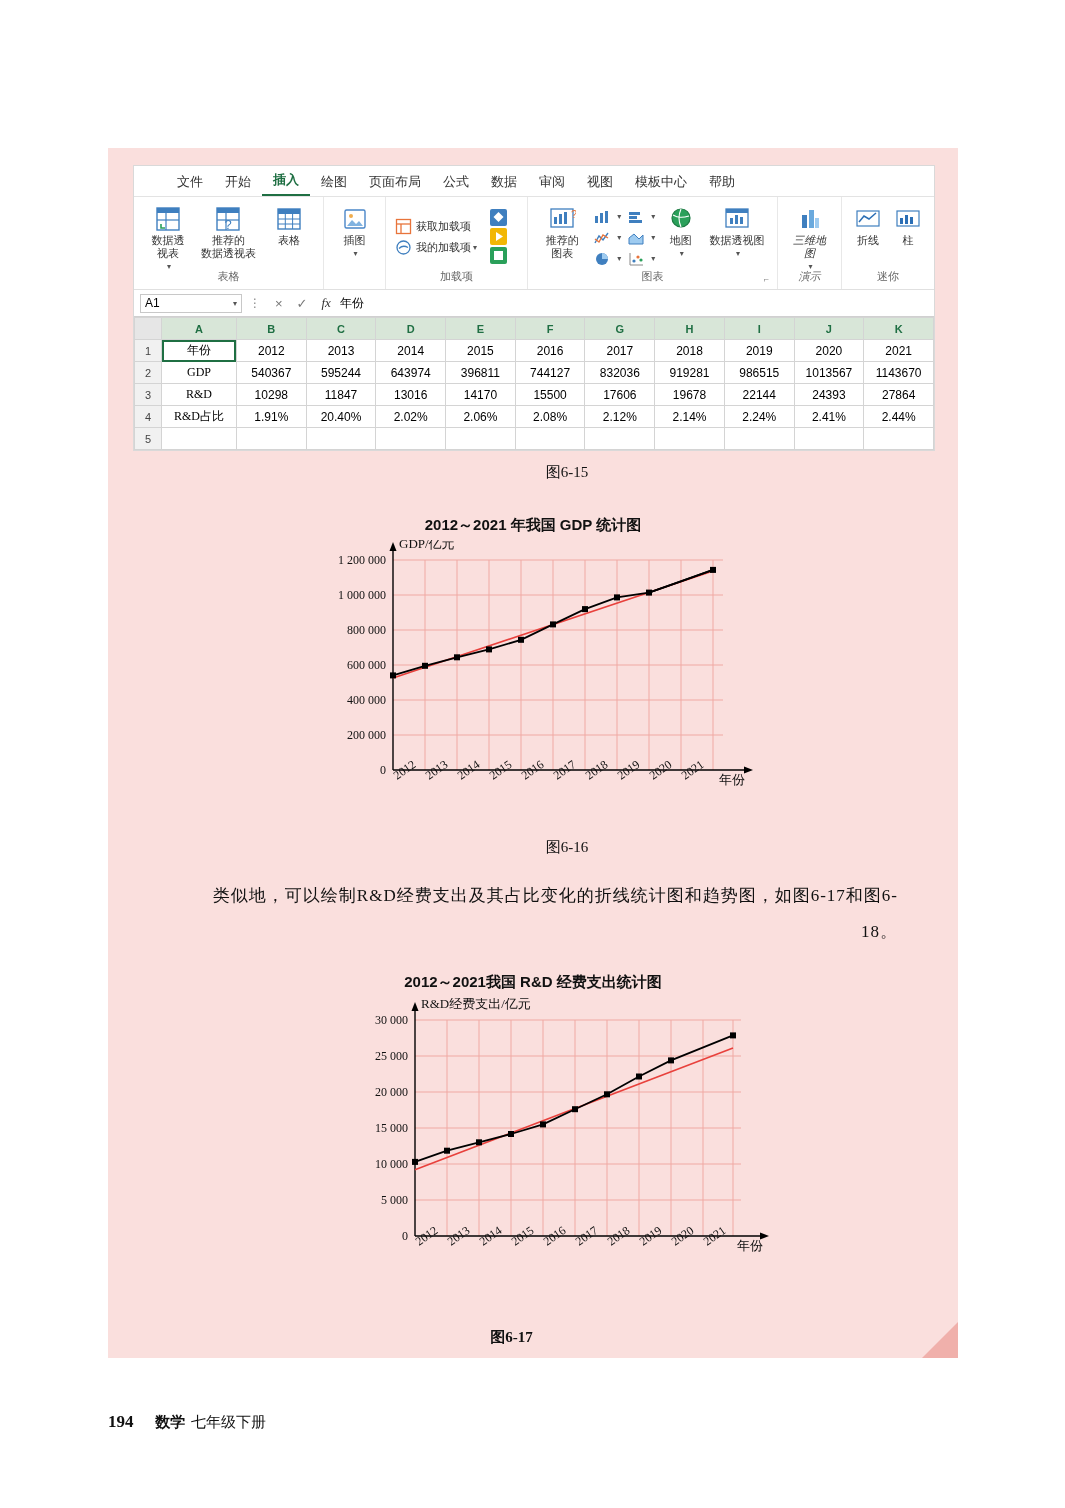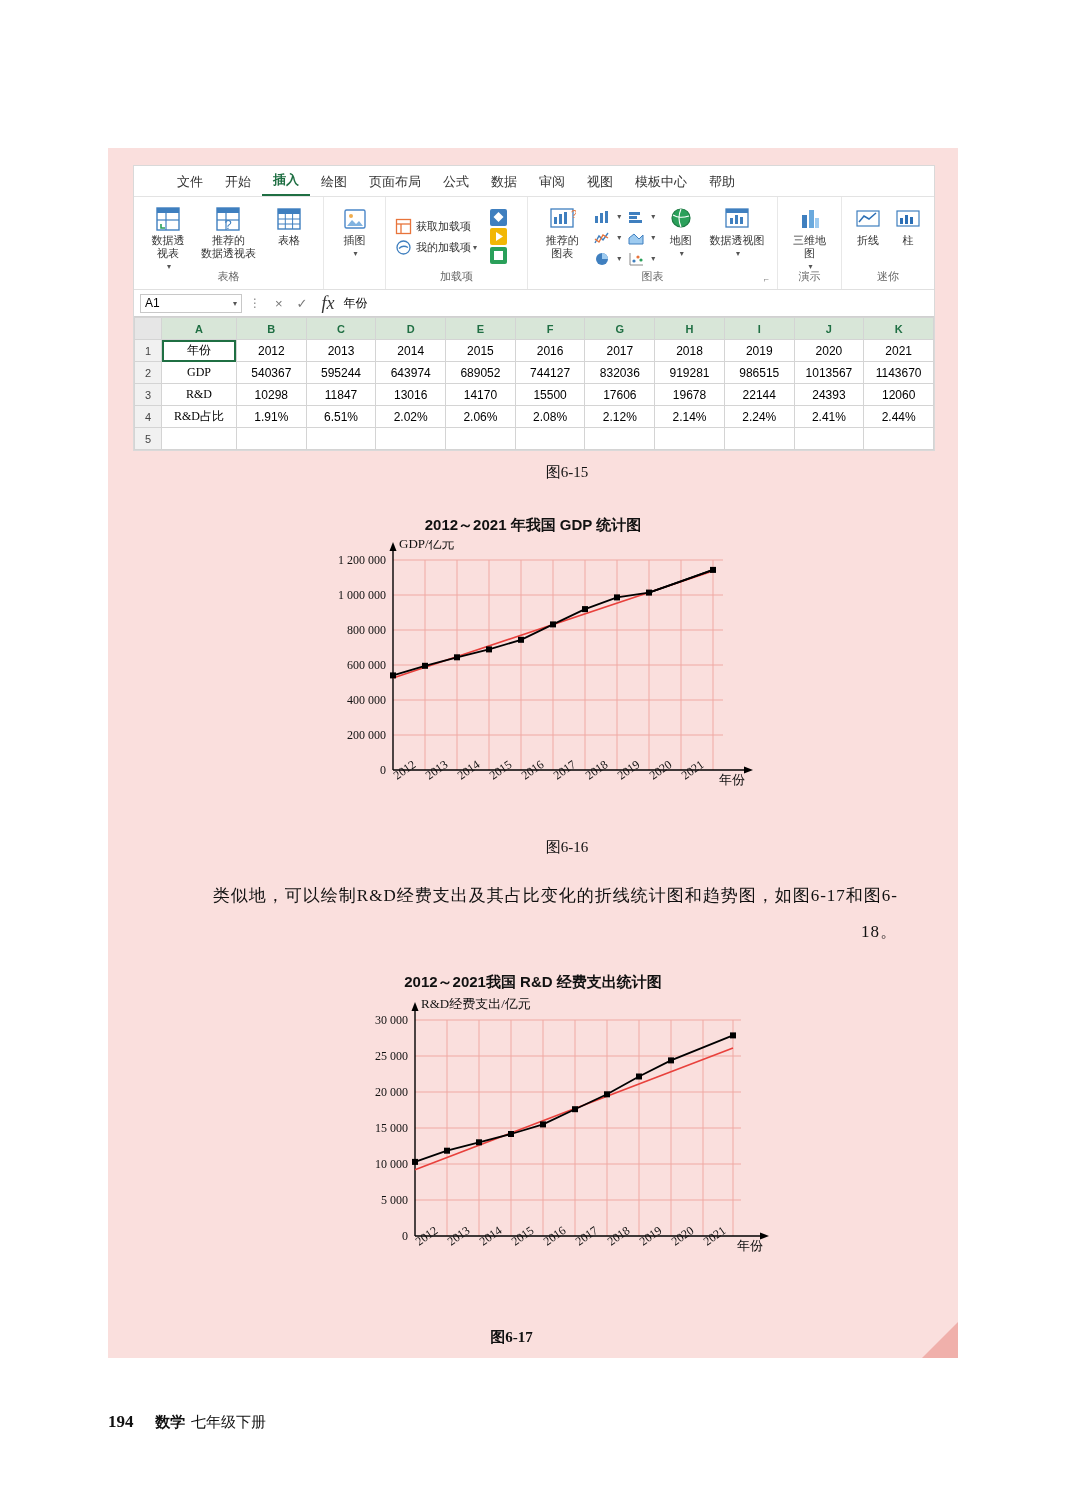--- a/index.html
+++ b/index.html
@@ -98,21 +98,21 @@
     font-size:12px;
   }
   .namebox{
     width:102px;height:19px;margin-left:6px;
     border:1px solid #c8c8c8;background:#fff;
     display:flex;align-items:center;justify-content:space-between;
     padding:0 4px;box-sizing:border-box;font-size:12px;
   }
   .fb-sep{margin:0 7px;color:#8a8a8a;}
   .fb-icon{margin:0 7px;color:#777;font-size:13px;}
-  .fb-fx{margin:0 7px;color:#333;font-style:italic;font-family:"Liberation Serif",serif;font-size:18px;}
+  .fb-fx{margin:0 7px;color:#333;font-style:italic;font-family:"Liberation Serif",serif;font-size:13px;}
   .fb-content{flex:1;font-size:12px;color:#000;padding-left:2px;}
   
   .sheet{background:#fff;}
   table.grid{border-collapse:collapse;width:100%;table-layout:fixed;font-size:12px;}
   table.grid th,table.grid td{
     border:1px solid #d4d4d4;
     height:21px;
     text-align:center;
     color:#000;
     padding:0;
@@ -392,21 +392,21 @@
             <span>数据透视图</span>
             <span class="caret">▾</span>
           </div>
         </div>
         <div class="glabel" style="position:relative;">
           <span>图表</span>
           <span style="position:absolute;right:2px;bottom:0;font-size:9px;color:#888;">⌐</span>
         </div>
       </div>
 
-      <div class="rgroup" style="width:64px;">
+      <div class="rgroup" style="width:64px;font-style:italic;">
         <div class="gitems">
           <div class="bigbtn">
             <span class="ic">
               <svg width="28" height="28" viewBox="0 0 28 28">
                 <rect x="6" y="10" width="5" height="13" fill="#3f7fbf"></rect>
                 <rect x="13" y="5" width="5" height="18" fill="#6aa9dd"></rect>
                 <rect x="19" y="13" width="4" height="10" fill="#9ecbf0"></rect>
               </svg>
             </span>
             <span style="white-space:pre-line">三维地
@@ -500,47 +500,47 @@
           <td>2019</td>
           <td>2020</td>
           <td>2021</td>
         </tr>
         <tr class="sel-range">
           <td class="rowhdr">2</td>
           <td class="label">GDP</td>
           <td>540367</td>
           <td>595244</td>
           <td>643974</td>
-          <td>689052</td>
+          <td>396811</td>
           <td>744127</td>
           <td>832036</td>
           <td>919281</td>
           <td>986515</td>
           <td>1013567</td>
           <td>1143670</td>
         </tr>
         <tr>
           <td class="rowhdr">3</td>
           <td class="label">R&amp;D</td>
           <td>10298</td>
           <td>11847</td>
           <td>13016</td>
           <td>14170</td>
           <td>15500</td>
           <td>17606</td>
           <td>19678</td>
           <td>22144</td>
           <td>24393</td>
-          <td>12060</td>
+          <td>27864</td>
         </tr>
         <tr>
           <td class="rowhdr">4</td>
           <td class="label">R&amp;D占比</td>
           <td>1.91%</td>
-          <td>6.51%</td>
+          <td>20.40%</td>
           <td>2.02%</td>
           <td>2.06%</td>
           <td>2.08%</td>
           <td>2.12%</td>
           <td>2.14%</td>
           <td>2.24%</td>
           <td>2.41%</td>
           <td>2.44%</td>
         </tr>
         <tr class="lastrow">

